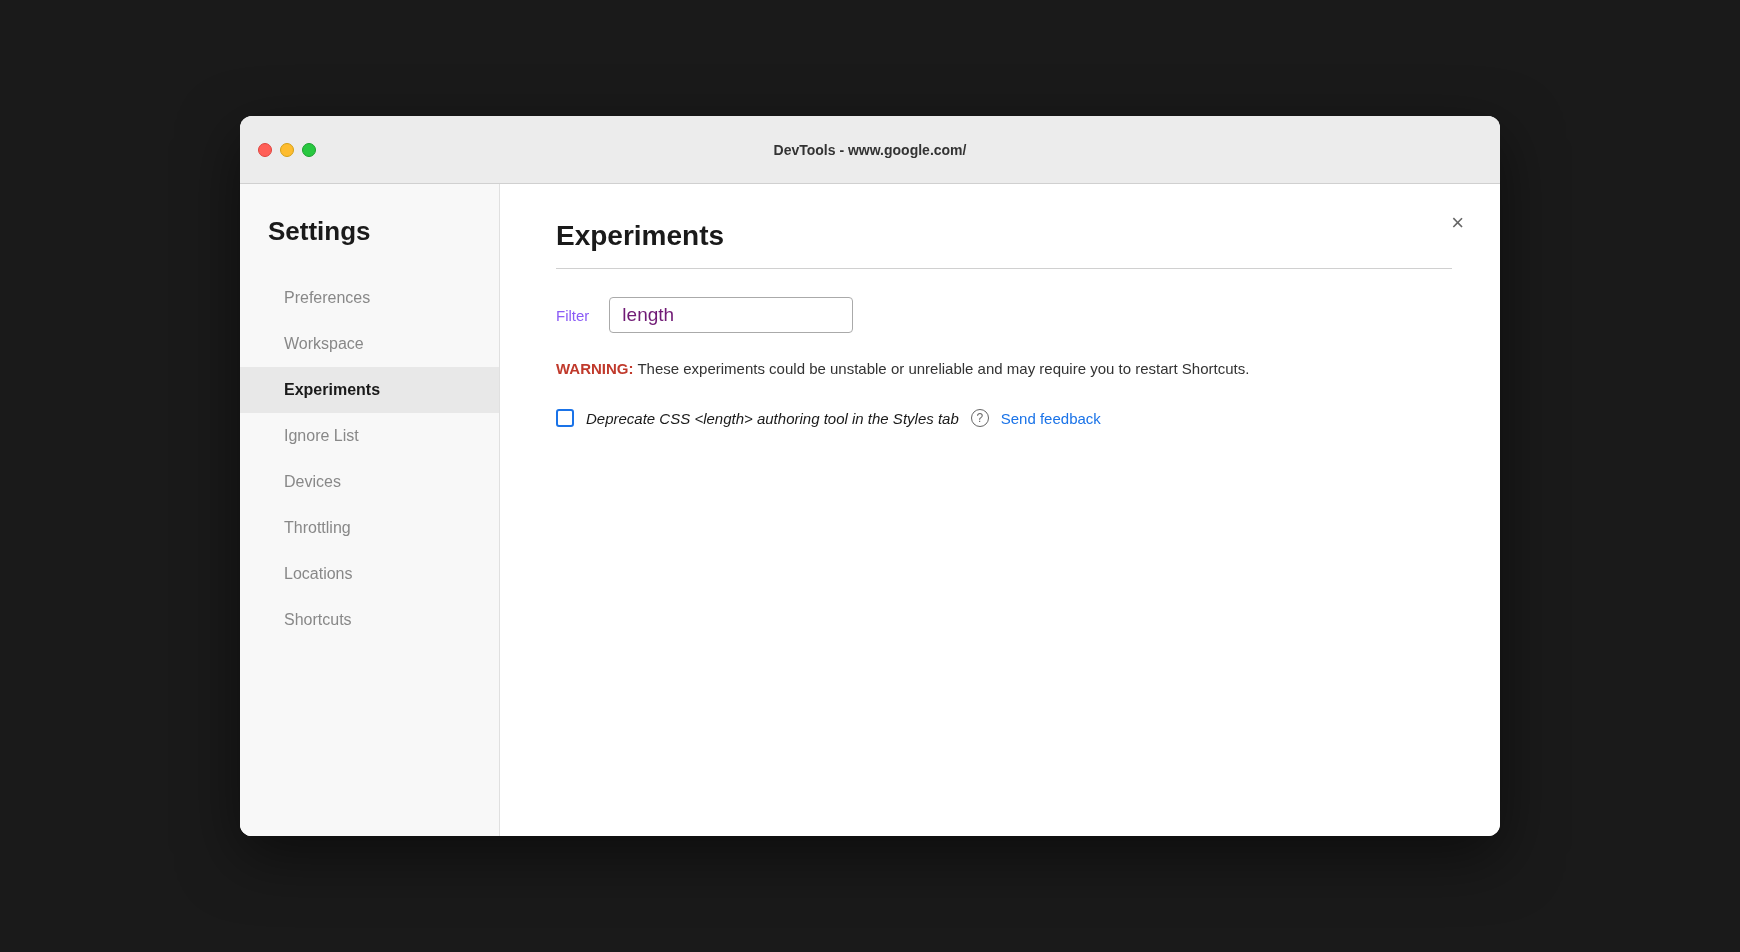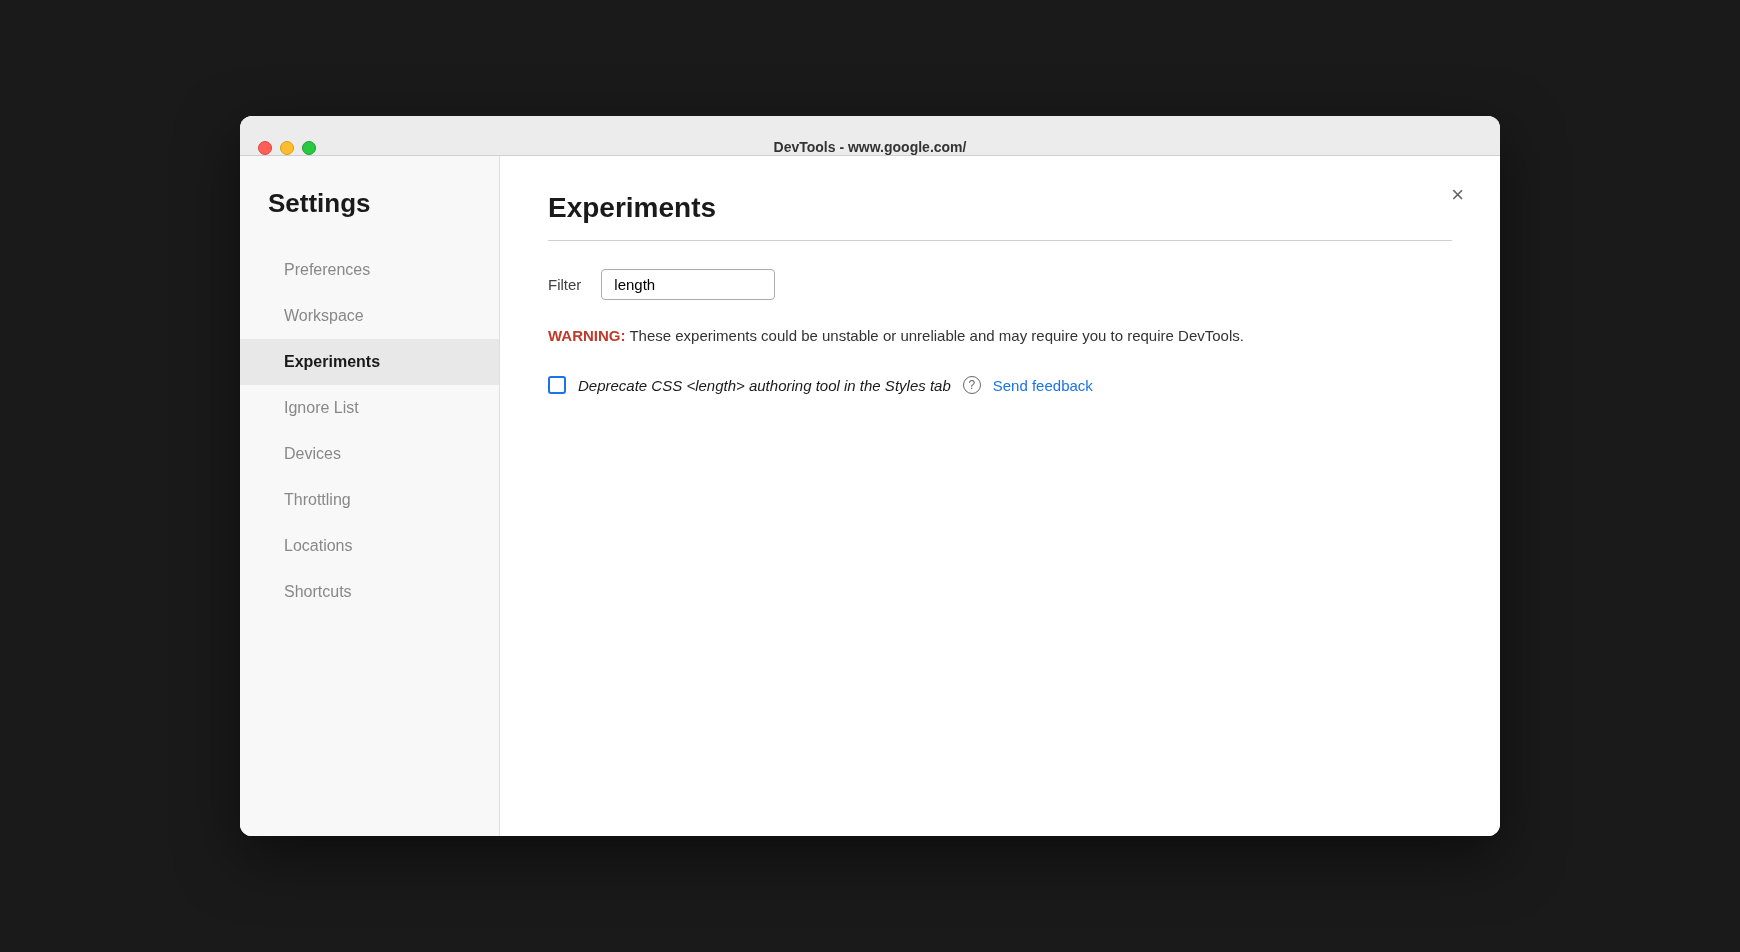--- a/index.html
+++ b/index.html
@@ -19,23 +19,23 @@
       background: #ffffff;
       border-radius: 12px;
       overflow: hidden;
       box-shadow: 0 20px 60px rgba(0,0,0,0.5);
       display: flex;
       flex-direction: column;
     }
 
     .titlebar {
       background: #ececec;
-      height: 40px;
-      display: flex;
-      align-items: flex-end;
+      height: 68px;
+      display: flex;
+      align-items: center;
       padding: 0 18px;
       position: relative;
       border-bottom: 1px solid #d0d0d0;
     }
 
     .traffic-lights {
       display: flex;
       gap: 8px;
       align-items: center;
     }
@@ -56,20 +56,21 @@
       transform: translateX(-50%);
       font-size: 14px;
       font-weight: 600;
       color: #333;
     }
 
     .content {
       display: flex;
       flex: 1;
       background: #fff;
+      gap: 8px;
     }
 
     .sidebar {
       width: 260px;
       background: #f8f8f8;
       padding: 32px 0 20px 0;
       border-right: 1px solid #e0e0e0;
       flex-shrink: 0;
     }
 
@@ -128,31 +129,31 @@
 
     .filter-row {
       display: flex;
       align-items: center;
       gap: 20px;
       margin-bottom: 24px;
     }
 
     .filter-label {
       font-size: 15px;
-      color: #404040;
+      color: #8b5cf6;
     }
 
     .filter-input {
       border: 1px solid #aaa;
       border-radius: 4px;
       padding: 6px 12px;
-      font-size: 15px;
-      width: 174px;
+      font-size: 19px;
+      width: 244px;
       outline: none;
-      color: #000000;
+      color: #701a75;
     }
 
     .warning-box {
       margin-bottom: 28px;
     }
 
     .warning-text {
       font-size: 15px;
       color: #333;
       line-height: 1.6;
@@ -265,21 +266,21 @@
       <h1 class="main-title">Experiments</h1>
       <div class="divider"></div>
 
       <div class="filter-row">
         <label class="filter-label">Filter</label>
         <input class="filter-input" type="text" value="length" style="">
       </div>
 
       <div class="warning-box">
         <span class="warning-text">
-          <span class="warning-label">WARNING:</span><span> These experiments could be unstable or unreliable and may require you to require DevTools.</span>
+          <span class="warning-label">WARNING:</span><span> These experiments could be unstable or unreliable and may require you to restart Shortcuts.</span>
         </span>
       </div>
 
       <div class="experiment-row">
         <input type="checkbox" class="experiment-checkbox" style="">
         <span class="experiment-label">Deprecate CSS &lt;length&gt; authoring tool in the Styles tab</span>
         <span class="help-icon">?</span>
         <a class="send-feedback-link" href="#">Send feedback</a>
       </div>
     </div>

